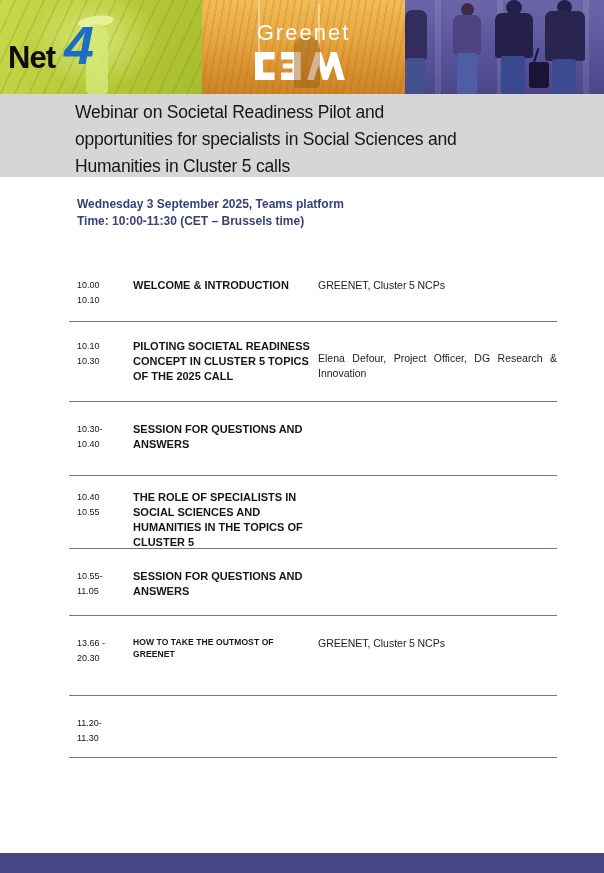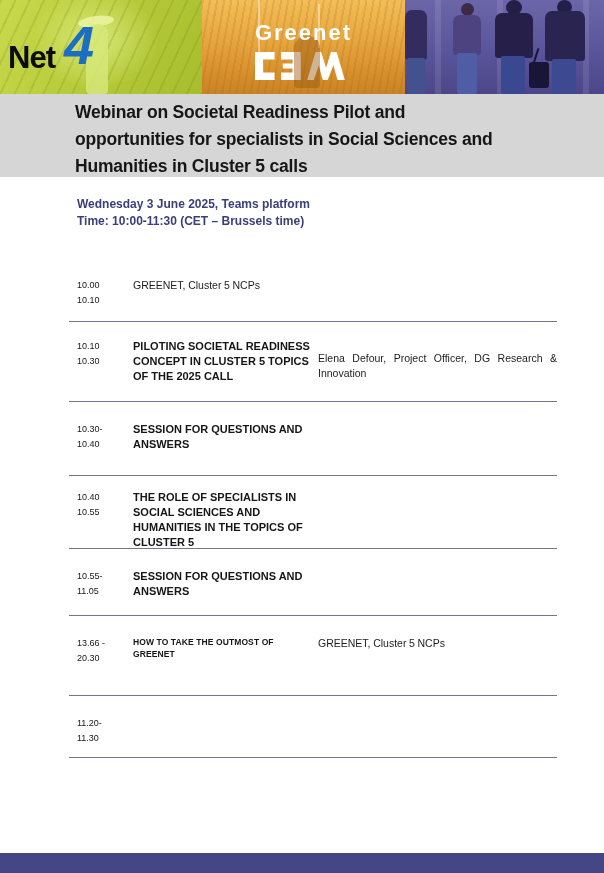--- a/index.html
+++ b/index.html
@@ -27,37 +27,37 @@
   .panel-mid{width:203px;
     background:
       repeating-linear-gradient(100deg,rgba(158,98,18,.18) 0 2px,rgba(0,0,0,0) 2px 7px),
       linear-gradient(180deg,#f2bd57 0%,#e7a53e 45%,#d68f2c 78%,#c98326 100%);}
   .turbine{position:absolute;width:2px;background:rgba(255,238,205,.55);}
   .turbine.t1{left:56px;top:0;height:52px;}
   .turbine.t2{left:116px;top:4px;height:44px;}
   .mid-person{position:absolute;left:92px;bottom:6px;width:26px;height:52px;border-radius:12px 12px 4px 4px;
     background:rgba(150,88,16,.45);}
   .greenet-word{position:relative;margin:20px auto 0;text-align:center;color:#fff;
-    font-size:22px;font-weight:700;letter-spacing:2px;}
+    font-size:22px;font-weight:400;letter-spacing:2px;}
   .cem-logo{display:block;margin:5px auto 0;}
 
   .panel-right{flex:1;
     background:linear-gradient(180deg,#6b66a8 0%,#5a549b 55%,#4c4689 100%);}
   .streak{position:absolute;top:0;width:6px;height:94px;background:rgba(255,255,255,.10);}
   .fig{position:absolute;}
   .head{position:absolute;border-radius:50%;background:#241f48;}
   .torso{position:absolute;border-radius:7px 7px 3px 3px;background:#2c2753;}
   .legs{position:absolute;border-radius:2px;background:#44518f;}
   .case{position:absolute;width:20px;height:26px;border-radius:3px;background:#191538;}
   .case-handle{position:absolute;width:2px;height:16px;background:#191538;transform:rotate(18deg);}
 
   
   .title-box{position:absolute;top:94px;left:0;width:604px;height:83px;
     background:var(--title-box-bg,#d6d6d6);}
-  .title-box h1{margin:0;padding:5px 55px 0 75px;font-size:17.5px;line-height:27px;font-weight:700;
+  .title-box h1{margin:0;padding:5px 55px 0 75px;font-size:17.5px;line-height:27px;font-weight:400;
     color:#161616;letter-spacing:-0.2px;white-space:pre-line;}
 
   
   .meta{position:absolute;top:196px;left:77px;font-size:12px;line-height:17px;font-weight:700;
     color:var(--meta-text,#3a3f78);}
 
   
   .agenda{position:absolute;top:270px;left:69px;width:488px;color:#161616;}
   .row{display:grid;grid-template-columns:64px 185px 239px;
     border-bottom:1px solid var(--rule,#75758f);box-sizing:border-box;}
@@ -138,31 +138,32 @@
     </div>
   </header>
 
   <section class="title-box">
     <h1>Webinar on Societal Readiness Pilot and
 opportunities for specialists in Social Sciences and
 Humanities in Cluster 5 calls</h1>
   </section>
 
   <section class="meta">
-    <div>Wednesday 3 June 2025, Teams platform</div>
+    <div>Wednesday 3 September 2025, Teams platform</div>
     <div>Time: 10:00-11:30 (CET – Brussels time)</div>
   </section>
 
   <section class="agenda">
 
     <div class="row r1">
       <div class="time">
         <div>10.00</div>
         <div>10.10</div>
       </div>
+      <div class="session-title">WELCOME &amp; INTRODUCTION</div>
       <div class="speaker">GREENET, Cluster 5 NCPs</div>
     </div>
 
     <div class="row r2">
       <div class="time">
         <div>10.10</div>
         <div>10.30</div>
       </div>
       <div class="session-title">PILOTING SOCIETAL READINESS
 CONCEPT IN CLUSTER 5 TOPICS

